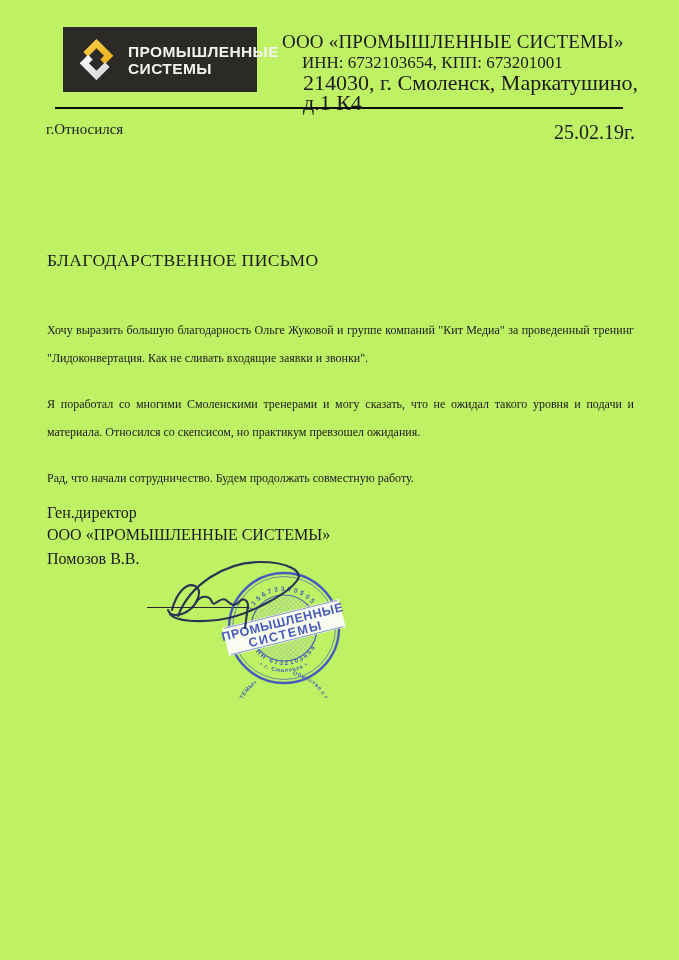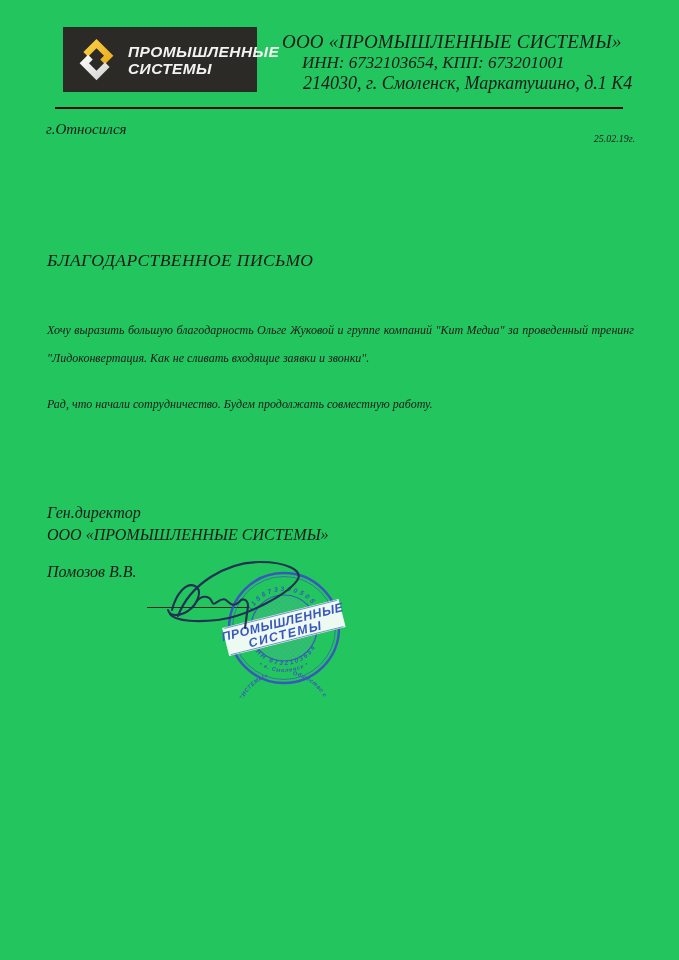--- a/index.html
+++ b/index.html
@@ -1,50 +1,50 @@
 <!DOCTYPE html>
 <html><head>
 <meta charset="utf-8">
 <style>
   * { margin:0; padding:0; box-sizing:border-box; }
   html,body { width:679px; height:960px; background:#ffffff; }
   body { position:relative; overflow:hidden; font-family:"Liberation Serif", serif; color:#1a1a1a; }
 
-  .page { position:absolute; inset:0; background:#22c55e;font-style:italic; }
+  .page { position:absolute; inset:0; background:#bef264; }
 
   
   .logo-box { position:absolute; left:63px; top:27px; width:194px; height:65px;
               background:#2b2a27; display:flex; align-items:center; padding-left:11px; }
   .logo-icon { width:45px; height:45px; flex:0 0 45px; }
   .logo-text { margin-left:9px; font-family:"Liberation Sans", sans-serif; font-weight:bold;
                color:#f2f2f0; font-size:15.5px; line-height:17px; letter-spacing:.4px; }
 
   .head-right { position:absolute; left:282px; top:31px; width:356px; }
   .head-line1 { font-size:19px; line-height:22px; letter-spacing:.2px; }
   .head-line2 { font-size:17px; line-height:20px;margin-left:20px; }
-  .head-line3 { font-size:18px; line-height:20px; padding-left:21px; }
+  .head-line3 { font-size:22px; line-height:20px; padding-left:21px; }
 
   .rule { position:absolute; left:55px; top:107px; width:568px; height:2px; background:#0d0d0d; }
 
   .meta-city { position:absolute; left:46px; top:121px; font-size:15px; }
-  .meta-date { position:absolute; right:44px; top:121px; font-size:10px;margin-top:12px; }
+  .meta-date { position:absolute; right:44px; top:121px; font-size:20px; }
 
   
   .title { position:absolute; left:47px; top:250px; width:560px; text-align:left;
            font-size:17.5px; letter-spacing:.4px; }
 
   .letter-body { position:absolute; left:47px; top:316px; width:587px;
                  font-size:12px; line-height:28px; text-align:justify; }
   .letter-body p { margin-bottom:18px; }
 
   
   .sig-block { position:absolute; left:47px; top:502px; font-size:16px; }
   .sig-pos   { line-height:22px; }
   .sig-co    { line-height:22px; }
-  .sig-name  { margin-top:15px; line-height:22px; }
+  .sig-name  { margin-top:2px; line-height:22px; }
 
   .sig-line { position:absolute; left:147px; top:594px; width:101px; height:14px;
               border-bottom:1.5px solid #2a2a2a; }
 
   .stamp-svg { position:absolute; left:214px; top:558px; width:140px; height:140px; opacity:.92; }
   .autograph-svg { position:absolute; left:130px; top:552px; width:186px; height:86px; }
 </style>
 </head>
 <body>
 
@@ -79,20 +79,21 @@
 
   <div class="rule"></div>
 
   <div class="meta-city">г.Относился</div>
   <div class="meta-date">25.02.19г.</div>
 
   <div class="title">БЛАГОДАРСТВЕННОЕ ПИСЬМО</div>
 
   <div class="letter-body">
     <p>Хочу выразить большую благодарность Ольге Жуковой и группе компаний "Кит Медиа" за проведенный тренинг "Лидоконвертация. Как не сливать входящие заявки и звонки".</p>
+    <p>Я поработал со многими Смоленскими тренерами и могу сказать, что не ожидал такого уровня и подачи и материала. Относился со скепсисом, но практикум превзошел ожидания.</p>
     <p>Рад, что начали сотрудничество. Будем продолжать совместную работу.</p>
   </div>
 
   <div class="sig-block">
     <div class="sig-pos">Ген.директор</div>
     <div class="sig-co">ООО «ПРОМЫШЛЕННЫЕ СИСТЕМЫ»</div>
     <div class="sig-name">Помозов В.В.</div>
   </div>
   <div class="sig-line"></div>
 

